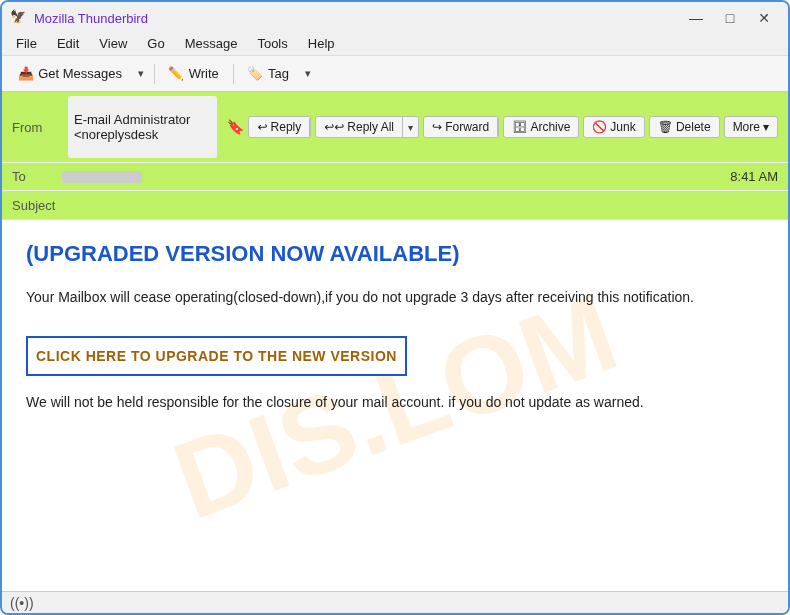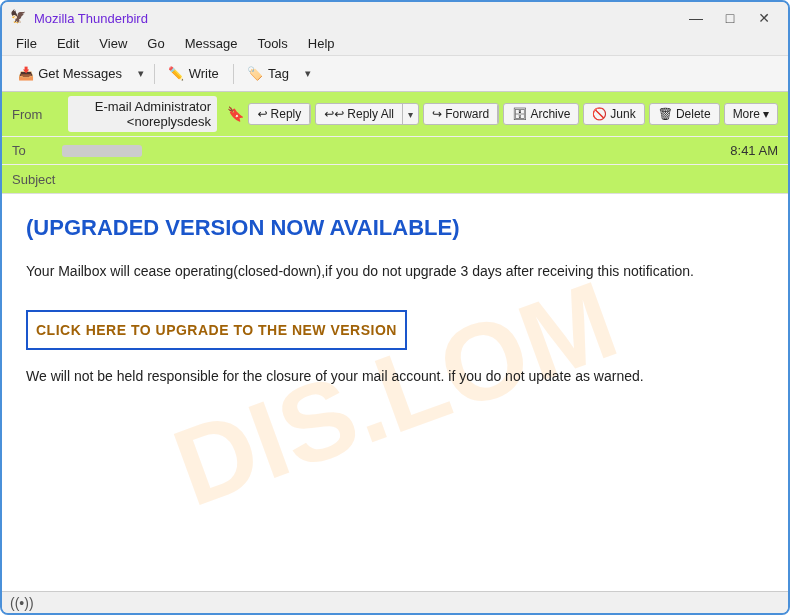--- a/index.html
+++ b/index.html
@@ -164,23 +164,22 @@
       display: flex;
       align-items: center;
       gap: 6px;
       flex: 1;
     }
 
     .from-address {
       font-size: 13px;
       color: #222;
       background: #f0f0f0;
-      padding: 3px 6px;
-      border-radius: 3px;
-      text-align: right;
+      padding: 16px 6px;
+      border-radius: 3px;
     }
 
     .from-actions {
       display: flex;
       align-items: center;
       gap: 2px;
       margin-left: auto;
     }
 
     .action-btn {

